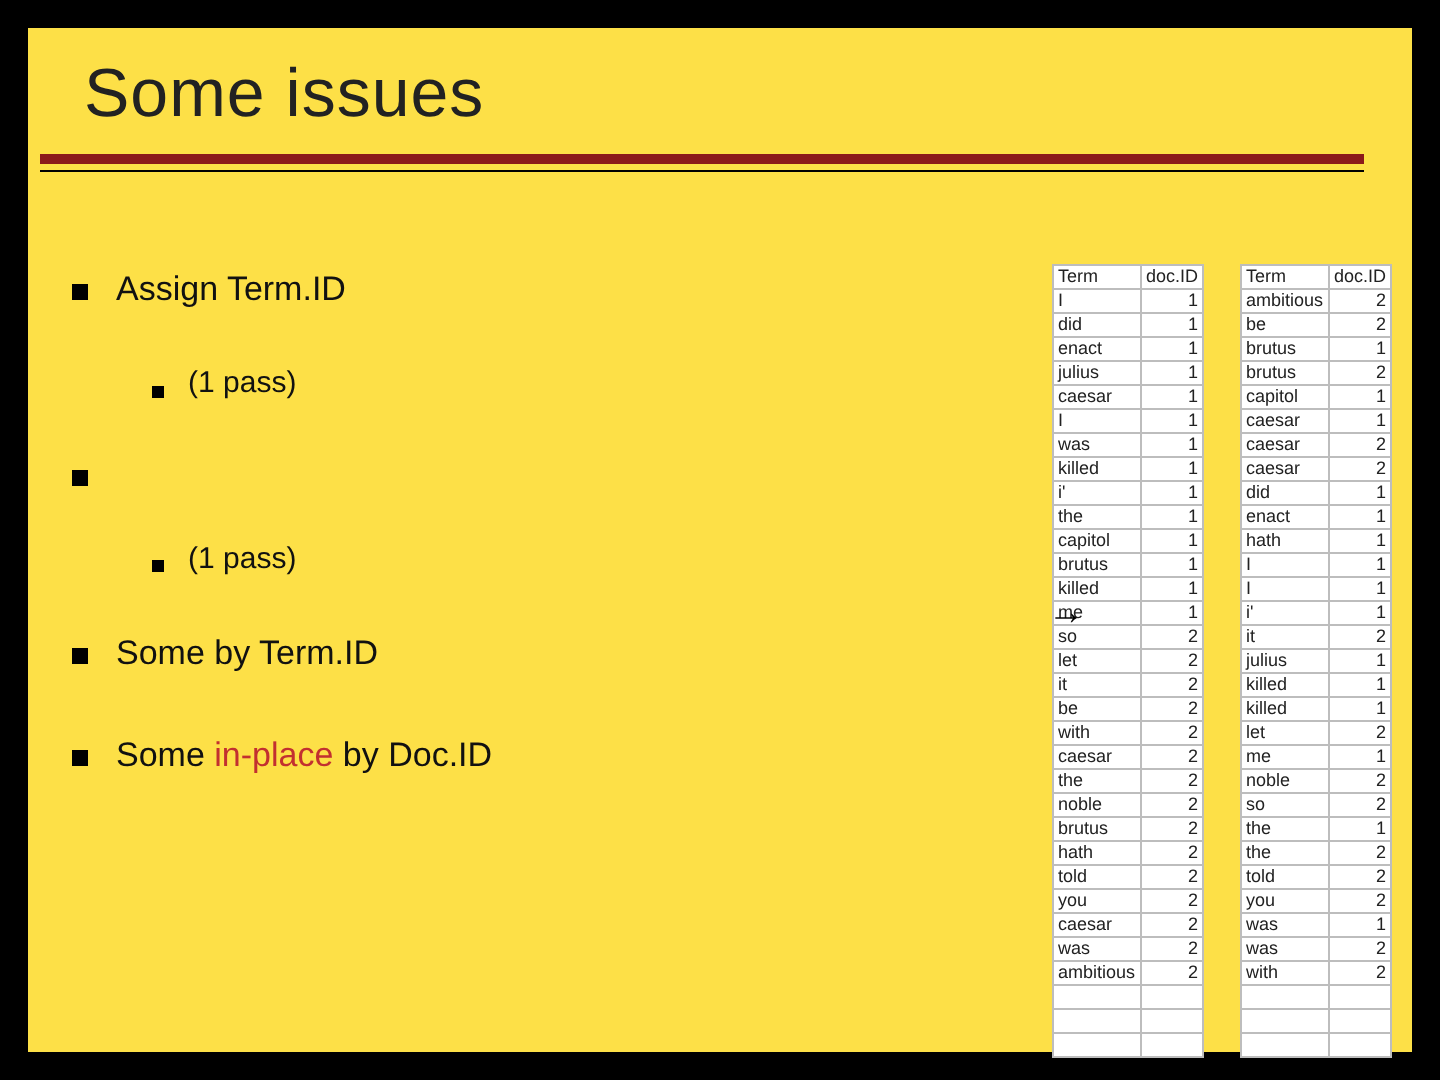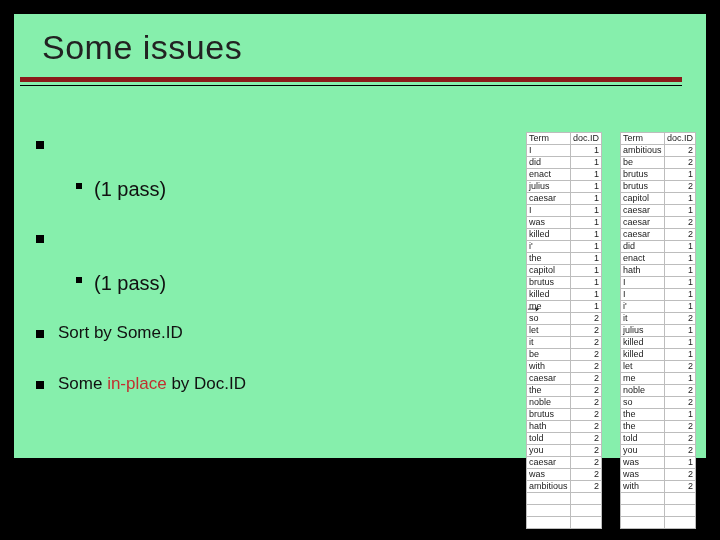--- a/index.html
+++ b/index.html
@@ -4,22 +4,22 @@
 <style>
   * { box-sizing: border-box; margin: 0; padding: 0; }
   html, body { width: 720px; height: 540px; overflow: hidden; }
   body {
     background: #000;
     font-family: Verdana, Arial, sans-serif;
   }
   .slide {
     position: absolute;
     left: 14px; top: 14px;
-    width: 692px; height: 444px;
-    background: #86efac;
+    width: 692px; height: 512px;
+    background: #fde047;
   }
   .title {
     font-family: Verdana, Arial, sans-serif;
     font-size: 34px;
     font-weight: 400;
     color: #222;
     padding: 14px 0 10px 28px;
     letter-spacing: 0.5px;
   }
   .rule-thick {
@@ -41,24 +41,24 @@
     color: #111;
     line-height: 1.25;
   }
   .item-l1 {
     display: flex;
     align-items: baseline;
     margin-bottom: 6px;
   }
   .item-l2 {
     display: flex;
-    align-items: flex-start;
+    align-items: center;
     margin-left: 40px;
     margin-bottom: 26px;
-    font-size: 20px;
+    font-size: 15px;
     margin-top: 28px;
   }
   .bu1 {
     display: inline-block;
     width: 8px; height: 8px;
     background: #000;
     margin-right: 14px;
     margin-top: 7px;
     flex-shrink: 0;
   }
@@ -112,37 +112,38 @@
 <body>
 
 <div class="slide">
   <div class="title">Some issues</div>
   <div class="rule-thick"></div>
   <div class="rule-thin"></div>
 
   <div class="content">
     <div class="item-l1">
       <span class="bu1"></span>
+      <span>Assign Term.ID</span>
     </div>
     <div class="item-l2">
       <span class="bu2"></span>
       <span>(1 pass)</span>
     </div>
 
     <div class="item-l1">
       <span class="bu1"></span>
     </div>
     <div class="item-l2">
       <span class="bu2"></span>
       <span>(1 pass)</span>
     </div>
 
     <div class="item-l1" style="margin-bottom:30px">
       <span class="bu1"></span>
-      <span>Sort by Some.ID</span>
+      <span>Some by Term.ID</span>
     </div>
 
     <div class="item-l1">
       <span class="bu1"></span>
       <span>
         <span>Some </span><span class="accent-red">in-place</span><span> by Doc.ID</span>
       </span>
     </div>
   </div>
 

